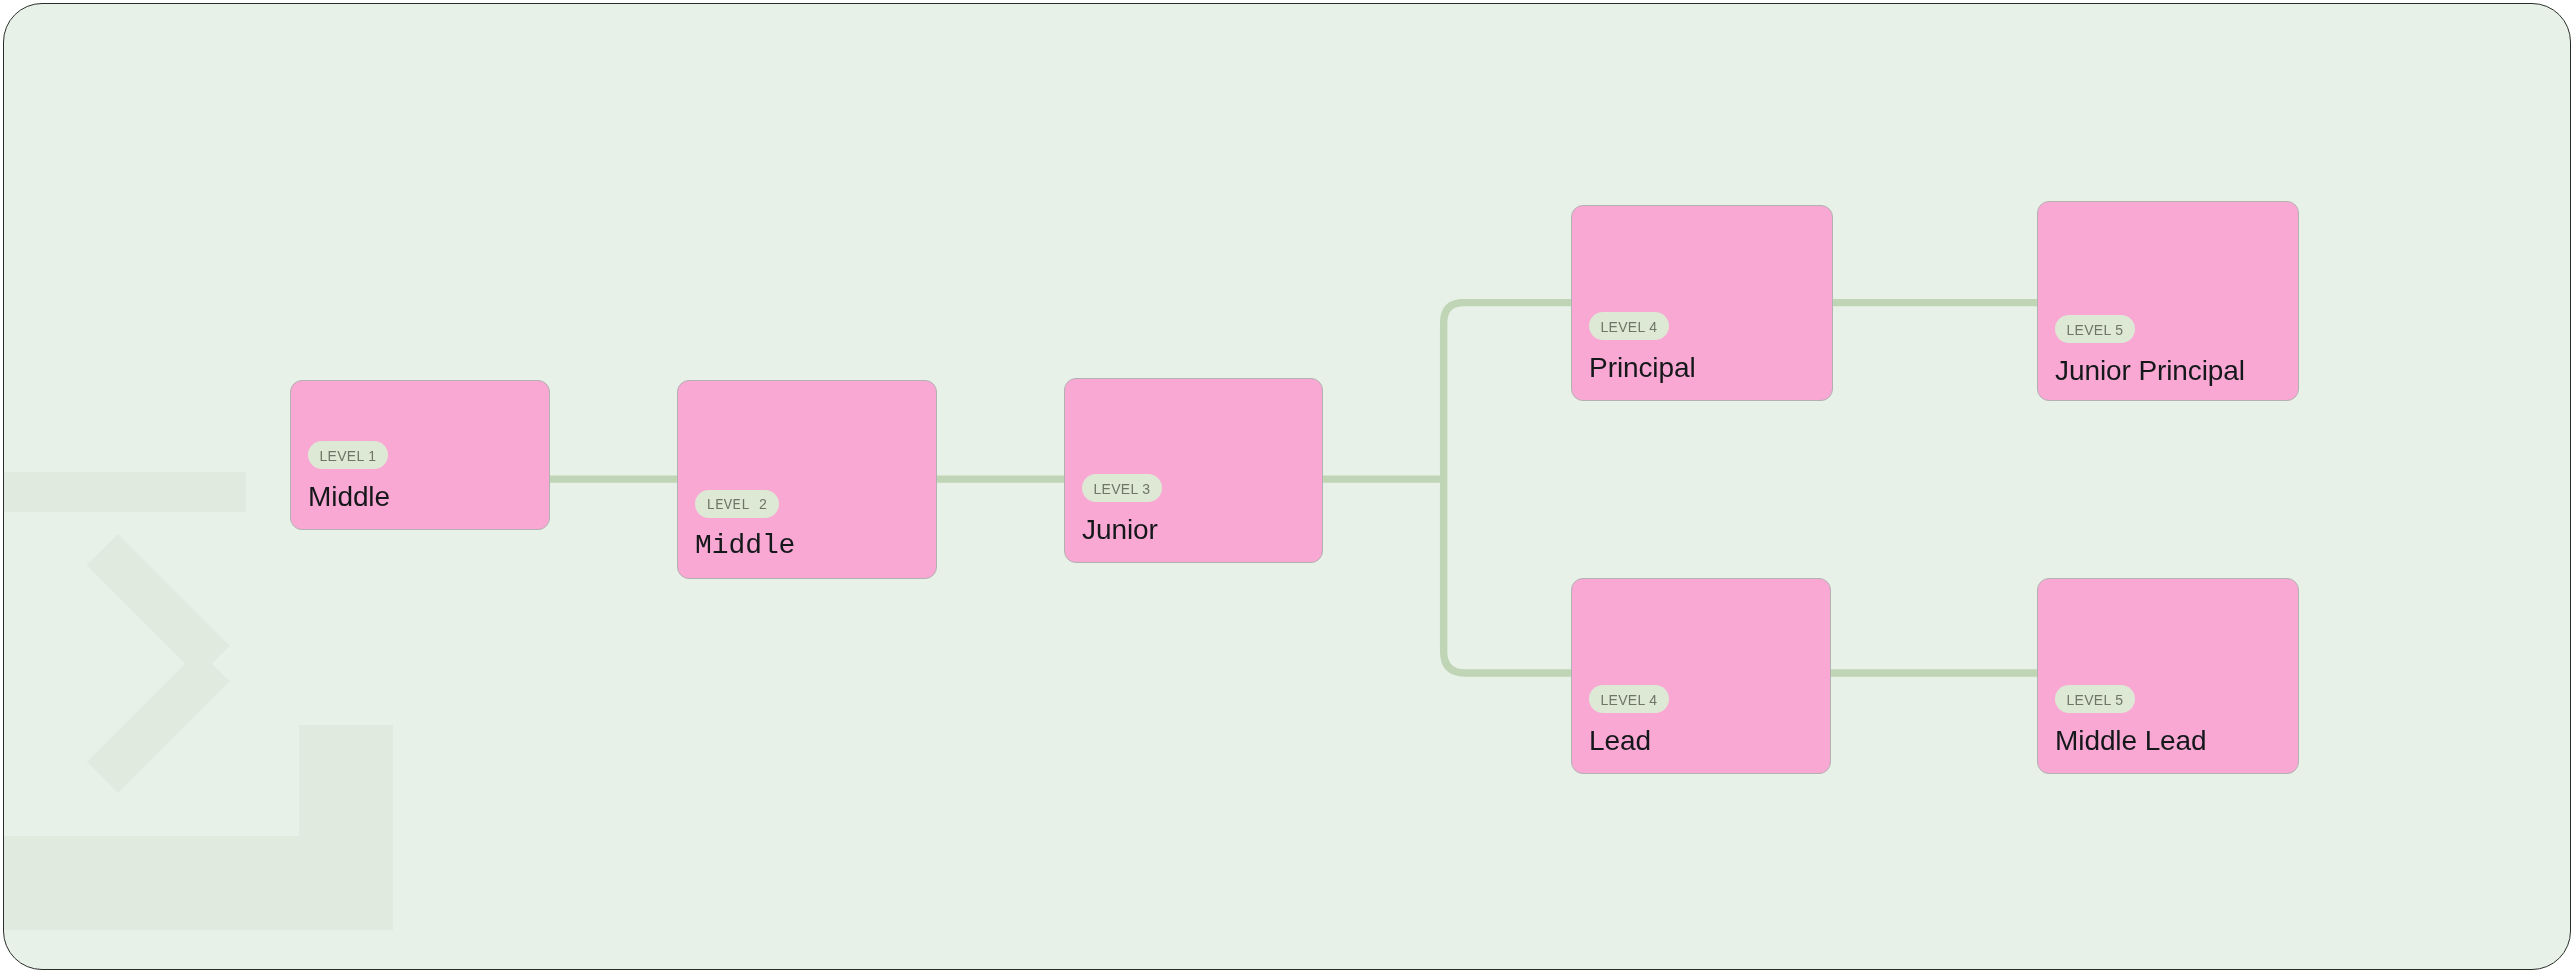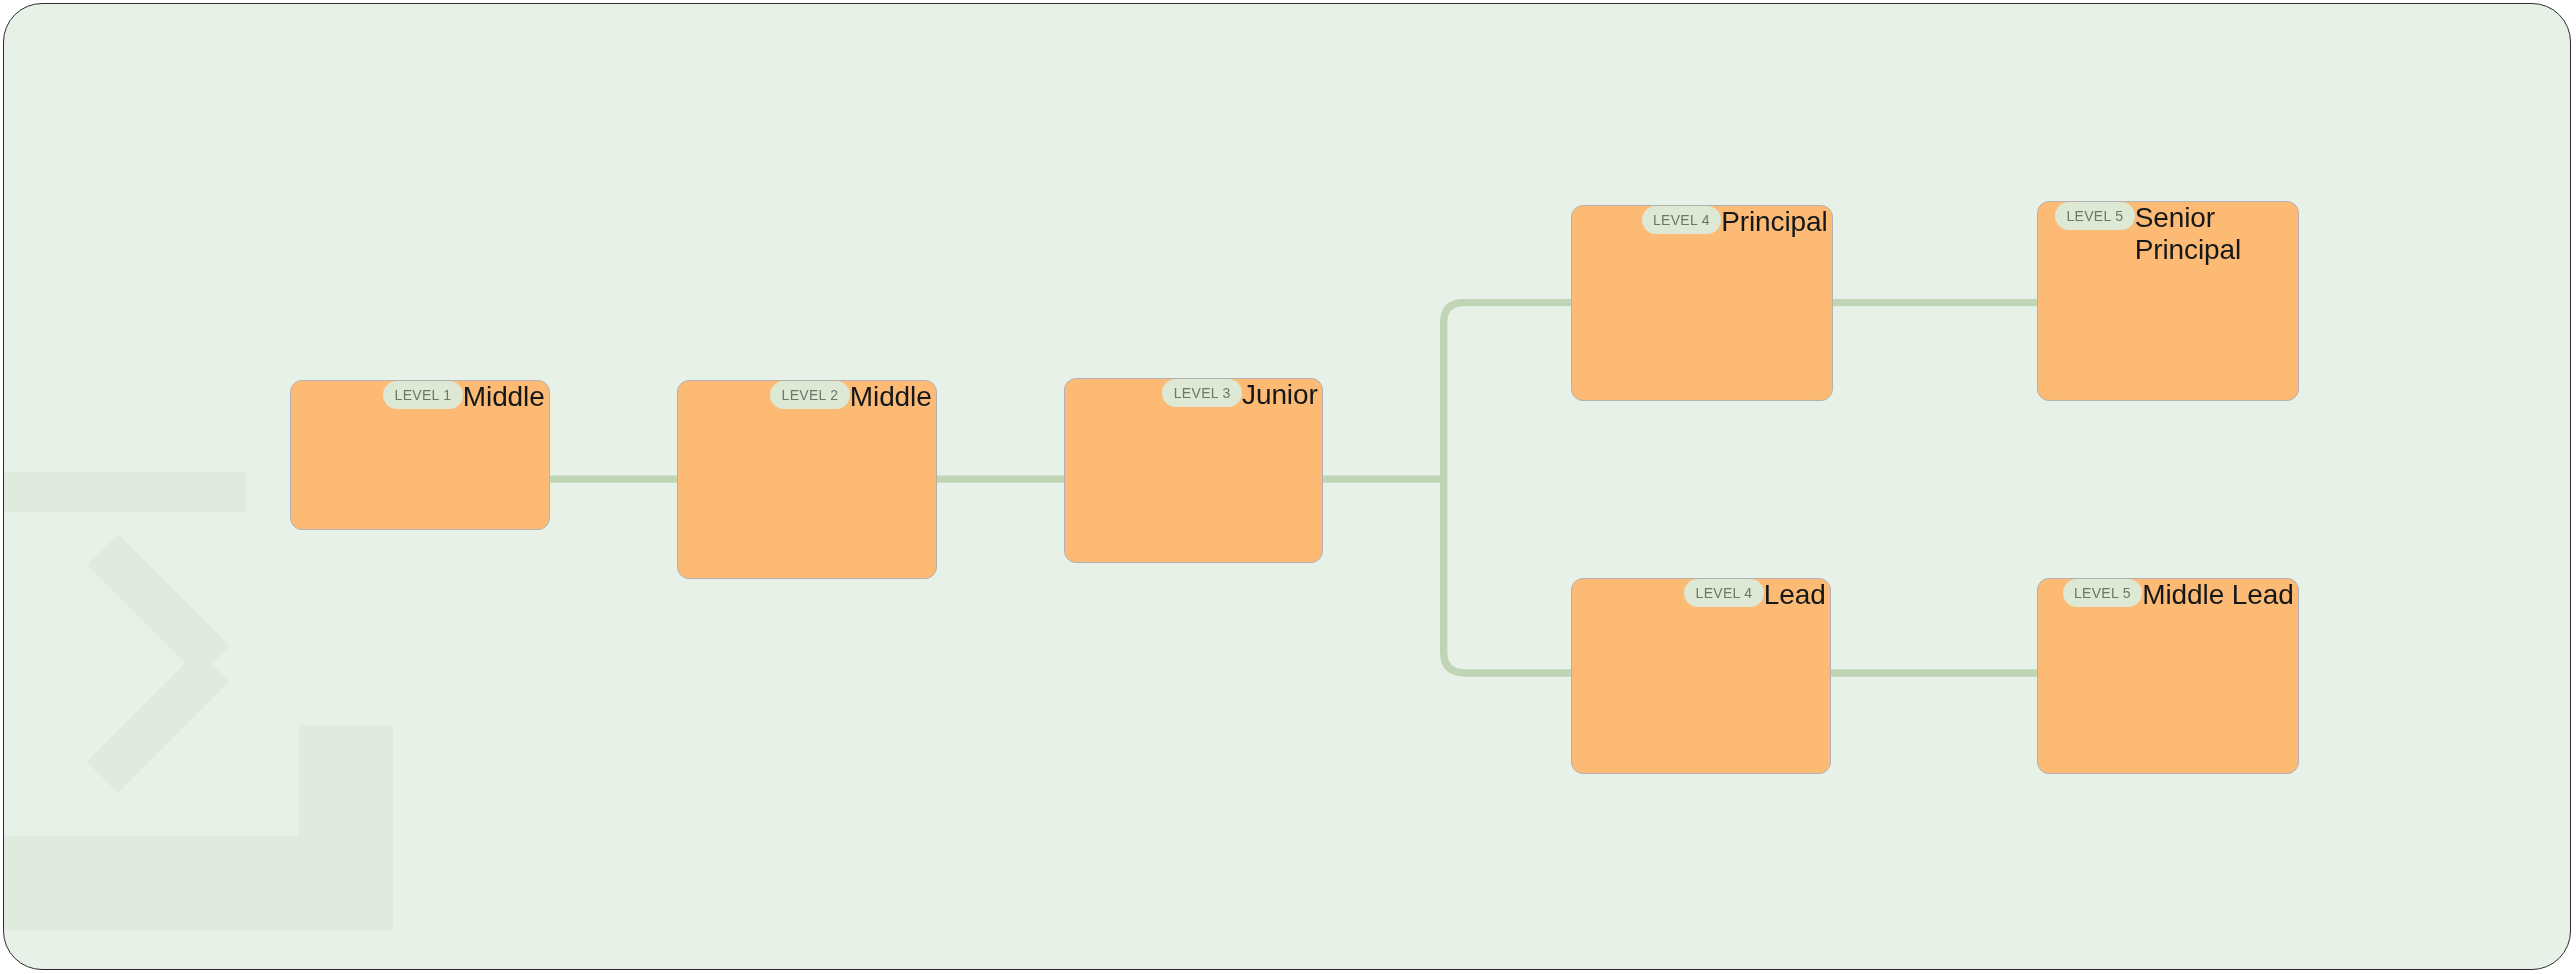--- a/index.html
+++ b/index.html
@@ -90,24 +90,25 @@
     left: 0; top: 0;
     width: 2568px;
     height: 967px;
     pointer-events: none;
   }
 
   
   .node-card {
     position: absolute;
     box-sizing: border-box;
-    background: #fdba74;
+    background: #f9a8d4;
     border: 1.3px solid #b2b2b2;
     border-radius: 12px;
     display: flex;
+    flex-direction: column;
     justify-content: flex-end;
     padding: 0 0 14.8px 17.4px;
   }
   .node-badge {
     display: inline-block;
     align-self: flex-start;
     background: #dde9d4;
     color: #6d7569;
     font-size: 14px;
     letter-spacing: 0.3px;
@@ -119,21 +120,21 @@
   }
   .node-title {
     color: #14181a;
     font-size: 28px;
     line-height: 1.16;
     letter-spacing: -0.1px;
     padding-right: 4px;
   }
   
   #card-junior           { left: 286px;  top: 376px; width: 260px; height: 150px; }
-  #card-middle           { left: 673px; top: 376px; width: 260px; height: 199px; }
+  #card-middle           { left: 673px; top: 376px; width: 260px; height: 199px; font-family: Liberation Mono, monospace; }
   #card-senior          { left: 1060px; top: 374px; width: 259px; height: 185px; }
   #card-principal        { left: 1567px; top: 201px; width: 262px; height: 196px; }
   #card-senior-principal { left: 2033px; top: 197px; width: 262px; height: 200px; padding-bottom: 12px; }
   #card-lead             { left: 1567px; top: 574px; width: 260px; height: 196px; }
   #card-senior-lead      { left: 2033px; top: 574px; width: 262px; height: 196px; }
 </style>
 </head>
 <body>
 
 <div id="career-panel">
@@ -183,21 +184,21 @@
     <span class="node-title">Junior</span>
   </div>
 
   <div class="node-card" id="card-principal">
     <span class="node-badge">LEVEL 4</span>
     <span class="node-title">Principal</span>
   </div>
 
   <div class="node-card" id="card-senior-principal">
     <span class="node-badge">LEVEL 5</span>
-    <span class="node-title">Senior Principal</span>
+    <span class="node-title">Junior Principal</span>
   </div>
 
   <div class="node-card" id="card-lead">
     <span class="node-badge">LEVEL 4</span>
     <span class="node-title">Lead</span>
   </div>
 
   <div class="node-card" id="card-senior-lead">
     <span class="node-badge">LEVEL 5</span>
     <span class="node-title">Middle Lead</span>

